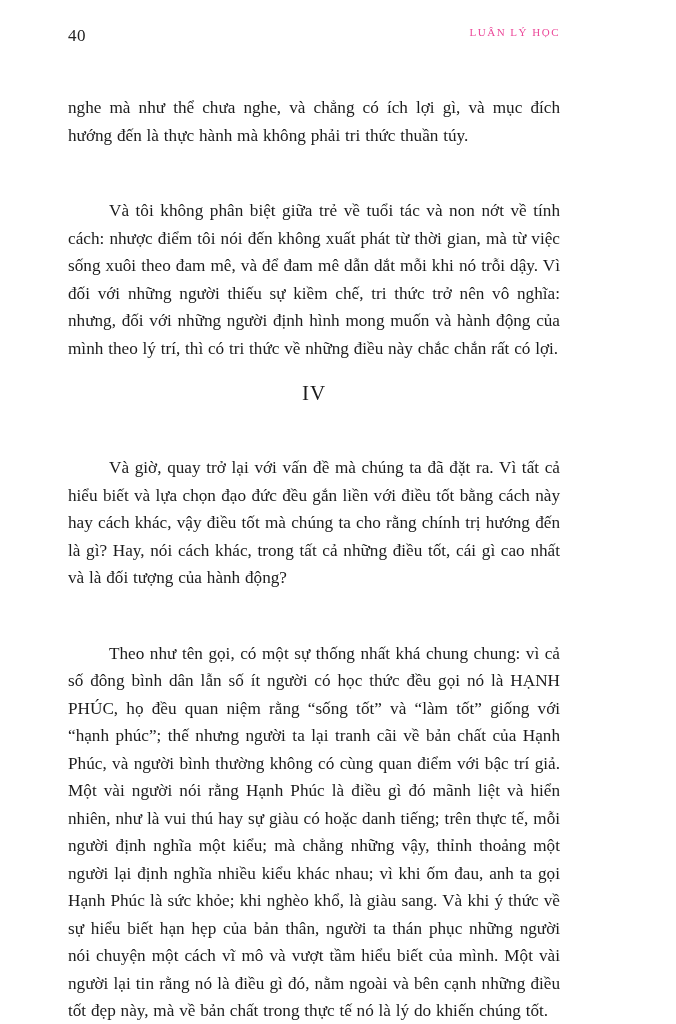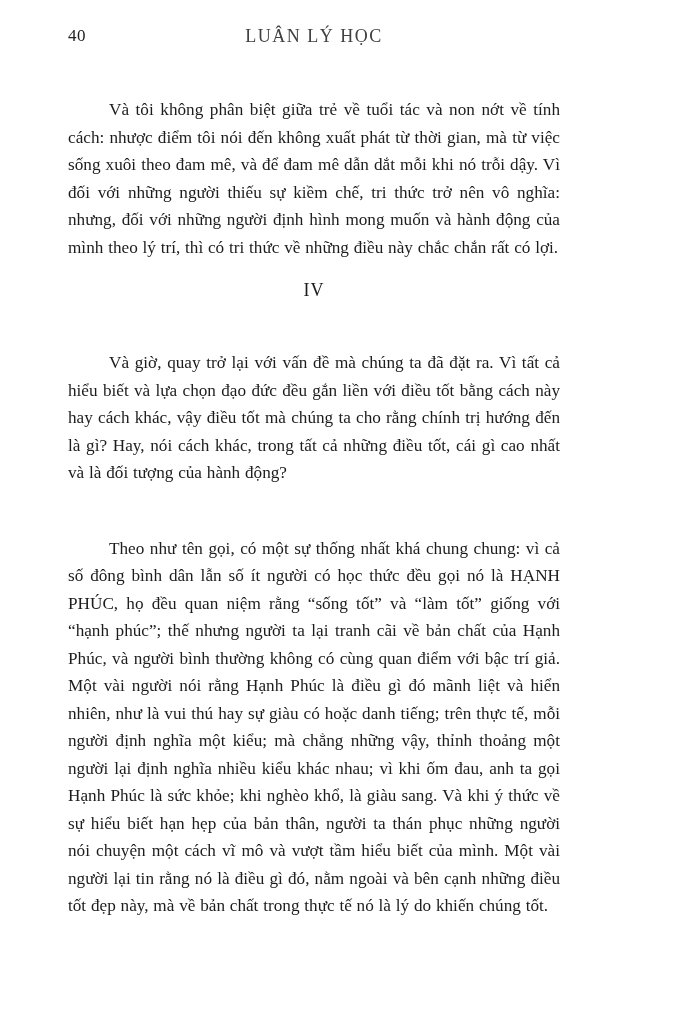--- a/index.html
+++ b/index.html
@@ -28,24 +28,24 @@
   }
   .page-number {
     font-size: 17px;
     letter-spacing: 0.5px;
     color: #222222;
   }
   .running-title {
     position: absolute;
     left: 0;
     right: 0;
-    text-align: center;
-    font-size: 18px;
+    text-align: right;
+    font-size: 11px;
     letter-spacing: 1.5px;
-    color: #404040;
+    color: #ec4899;
   }
   .body-text p {
     font-size: 17.2px;
     line-height: 27.5px;
     text-align: justify;
     text-justify: inter-word;
     margin-bottom: 19px;
     color: #1c1c1c;
     word-spacing: 0.5px;
   }
@@ -54,39 +54,40 @@
     margin-top: 48px;
   }
   .body-text p.no-indent {
     text-indent: 0;
   }
   .italic-part {
     font-style: italic;
   }
   .section-heading {
     text-align: center;
-    font-size: 18px;
+    font-size: 21px;
     letter-spacing: 1px;
     color: #1c1c1c;
     margin: 8px 0 19px 0;
     font-weight: 400;
   }
 </style>
 </head>
 <body>
 
 <div class="page">
 
   <div class="page-header">
     <span class="page-number">40</span>
     <span class="running-title">LUÂN LÝ HỌC</span>
   </div>
 
   <div class="body-text">
 
+    <p class="no-indent">nghe mà như thể chưa nghe, và chẳng có ích lợi gì, và mục đích hướng đến là thực hành mà không phải tri thức thuần túy.</p>
 
     <p class="indent">Và tôi không phân biệt giữa trẻ về tuổi tác và non nớt về tính cách: nhược điểm tôi nói đến không xuất phát từ thời gian, mà từ việc sống xuôi theo đam mê, và để đam mê dẫn dắt mỗi khi nó trỗi dậy. Vì đối với những người thiếu sự kiềm chế, tri thức trở nên vô nghĩa: nhưng, đối với những người định hình mong muốn và hành động của mình theo lý trí, thì có tri thức về những điều này chắc chắn rất có lợi.</p>
 
 
     <h2 class="section-heading">IV</h2>
 
     <p class="indent">Và giờ, quay trở lại với vấn đề mà chúng ta đã đặt ra. Vì tất cả hiểu biết và lựa chọn đạo đức đều gắn liền với điều tốt bằng cách này hay cách khác, vậy điều tốt mà chúng ta cho rằng chính trị hướng đến là gì? Hay, nói cách khác, trong tất cả những điều tốt, cái gì cao nhất và là đối tượng của hành động?</p>
 
     <p class="indent">Theo như tên gọi, có một sự thống nhất khá chung chung: vì cả số đông bình dân lẫn số ít người có học thức đều gọi nó là HẠNH PHÚC, họ đều quan niệm rằng “sống tốt” và “làm tốt” giống với “hạnh phúc”; thế nhưng người ta lại tranh cãi về bản chất của Hạnh Phúc, và người bình thường không có cùng quan điểm với bậc trí giả. Một vài người nói rằng Hạnh Phúc là điều gì đó mãnh liệt và hiển nhiên, như là vui thú hay sự giàu có hoặc danh tiếng; trên thực tế, mỗi người định nghĩa một kiểu; mà chẳng những vậy, thỉnh thoảng một người lại định nghĩa nhiều kiểu khác nhau; vì khi ốm đau, anh ta gọi Hạnh Phúc là sức khỏe; khi nghèo khổ, là giàu sang. Và khi ý thức về sự hiểu biết hạn hẹp của bản thân, người ta thán phục những người nói chuyện một cách vĩ mô và vượt tầm hiểu biết của mình. Một vài người lại tin rằng nó là điều gì đó, nằm ngoài và bên cạnh những điều tốt đẹp này, mà về bản chất trong thực tế nó là lý do khiến chúng tốt.</p>
 

